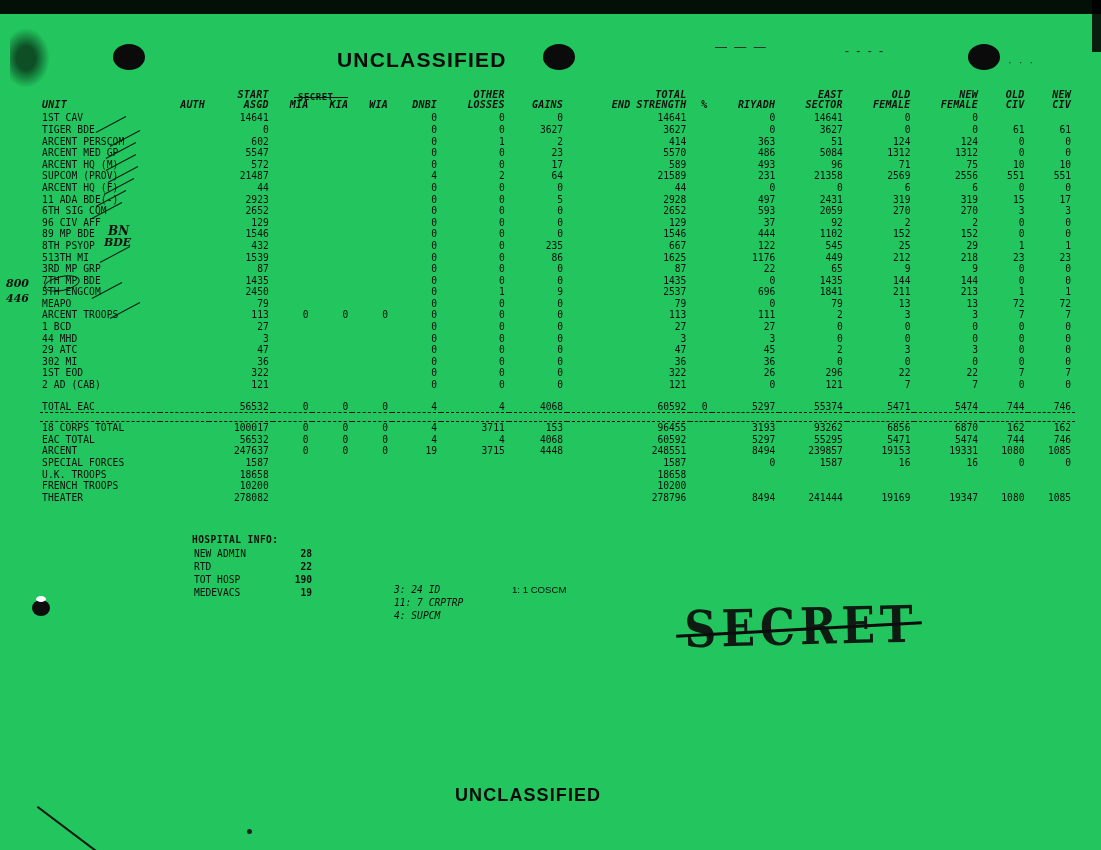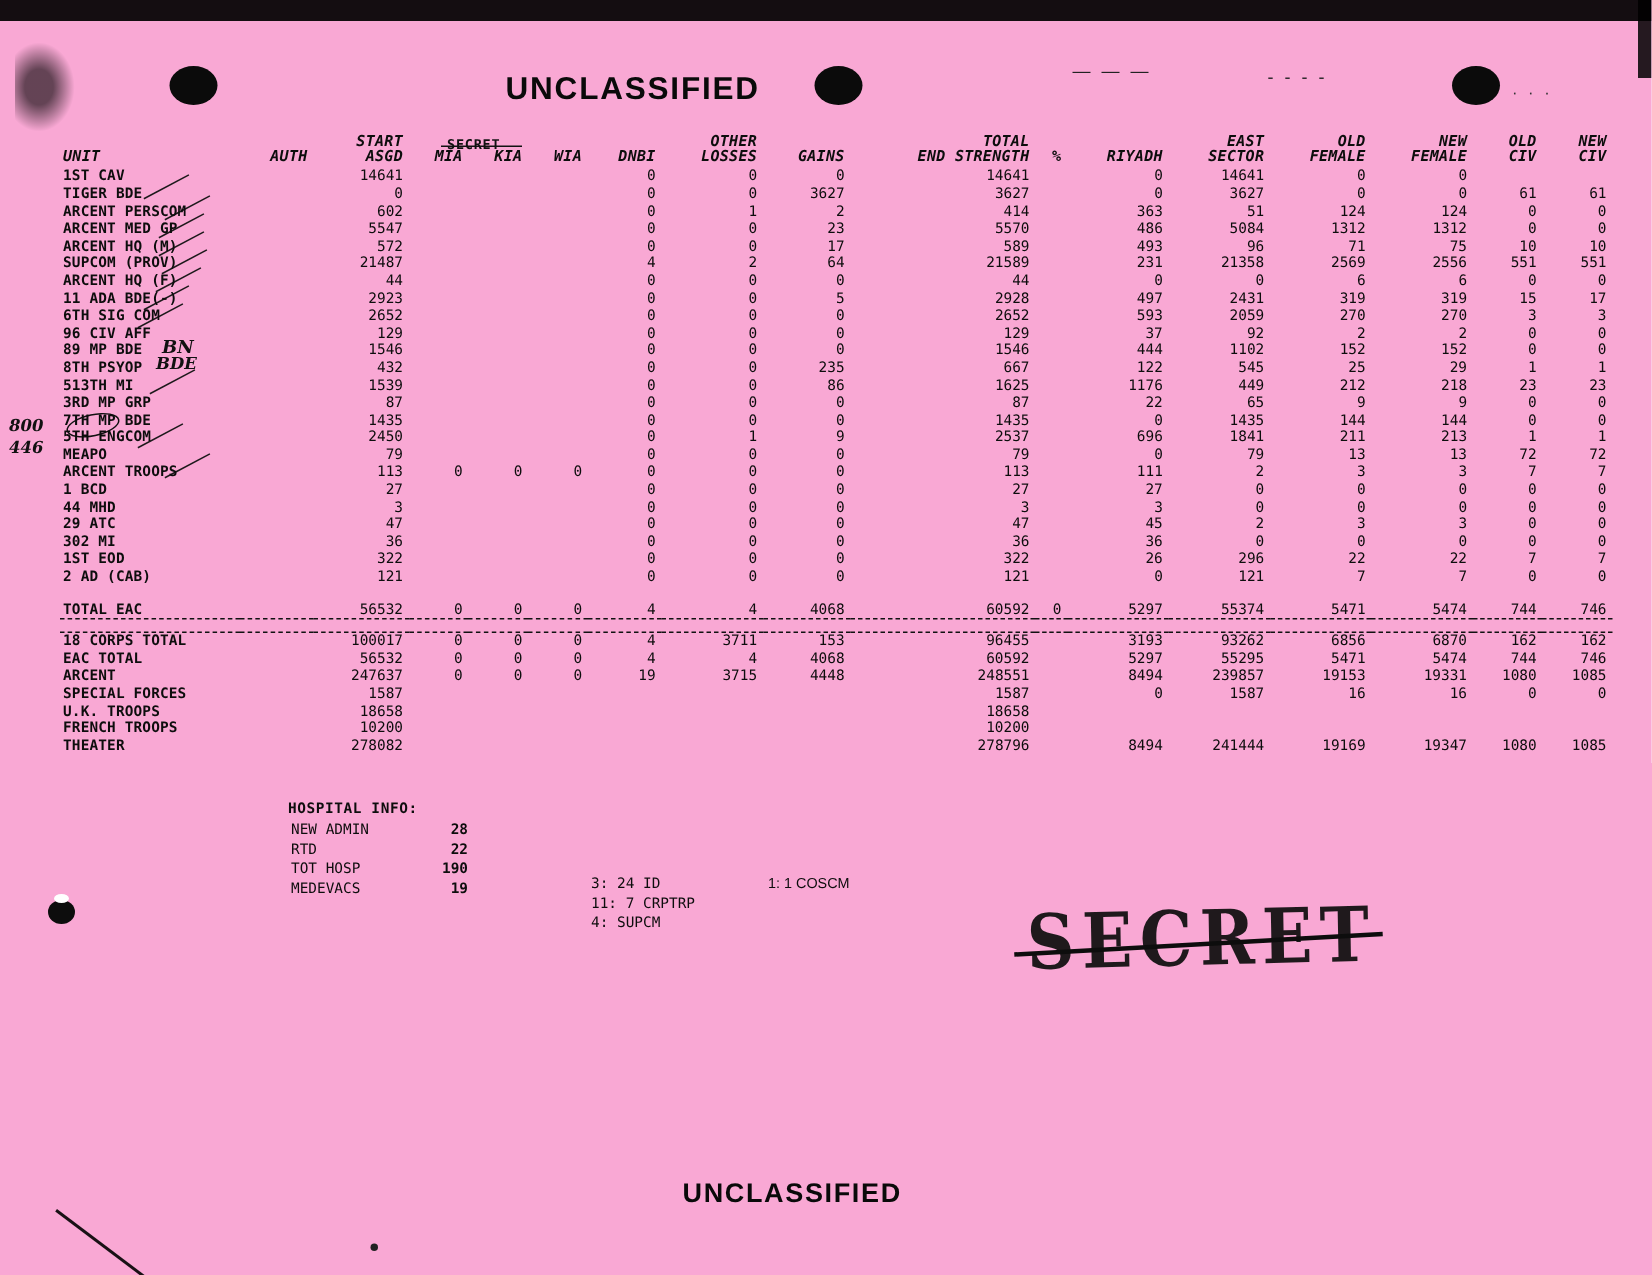--- a/index.html
+++ b/index.html
@@ -7,21 +7,21 @@
     width:1101px;height:850px;
     background:#ffffff;
     font-family:"Liberation Sans", sans-serif;
     color:#111;
     position:relative;
     overflow:hidden;
   }
   
   .scan{
     position:absolute;left:0;top:0;width:1101px;height:850px;
-    background:#f9a8d4;
+    background:#22c55e;
   }
   .edge-top{
     position:absolute;left:0;top:0;width:1101px;height:14px;
     background:#000;opacity:.92;
   }
   .edge-right{
     position:absolute;right:0;top:0;width:9px;height:52px;background:#000;opacity:.85;
   }
   .edge-left-smudge{
     position:absolute;left:10px;top:28px;width:40px;height:60px;
@@ -85,21 +85,21 @@
     letter-spacing:.2px;
     font-style:italic;
   }
   table.main th.unit{text-align:left;padding-left:2px;}
   table.main td{
     padding:0 4px;text-align:right;height:11.6px;line-height:11.6px;
     font-size:9.6px;white-space:nowrap;
   }
   table.main td.unit{
     text-align:left;font-size:9.6px;letter-spacing:.1px;padding-left:2px;
-    font-weight:bold;
+    font-weight:normal;
   }
   col.c-unit{width:120px;}
   .secret-hdr{
     position:absolute;left:298px;top:92px;font-size:9px;font-weight:bold;
     font-family:"DejaVu Sans Mono", monospace;letter-spacing:.5px;
   }
   .secret-hdr:after{
     content:"";position:absolute;left:-4px;top:5px;width:54px;height:1.4px;background:#111;
   }
 
@@ -127,21 +127,21 @@
     font-family:"DejaVu Sans Mono", monospace;font-size:9.6px;color:#0d0d0d;
   }
   .hosp .title{font-weight:bold;letter-spacing:.4px;margin-left:16px;}
   .hosp table{border-collapse:collapse;font-size:9.6px;margin-top:2px;}
   .hosp td{padding:0 6px 0 0;height:13px;line-height:13px;margin-top:36px;}
   .hosp td.lab{padding-left:18px;}
   .hosp td.val{text-align:right;width:60px;font-weight:bold;}
 
   .notes{
     position:absolute;left:394px;top:583px;
-    font-family:"DejaVu Sans Mono", monospace;font-size:9.6px;line-height:13px;color:#0d0d0d;
+    font-family:"DejaVu Sans Mono", monospace;font-size:9.6px;line-height:13px;color:#0d0d0d;font-style:italic;
   }
   .notes2{
     position:absolute;left:512px;top:583px;
     font-family:Liberation Sans, sans-serif;font-size:9.6px;line-height:13px;color:#0d0d0d;
   }
 
   
   .stamp{
     position:absolute;left:684px;top:600px;width:230px;height:62px;
   }

